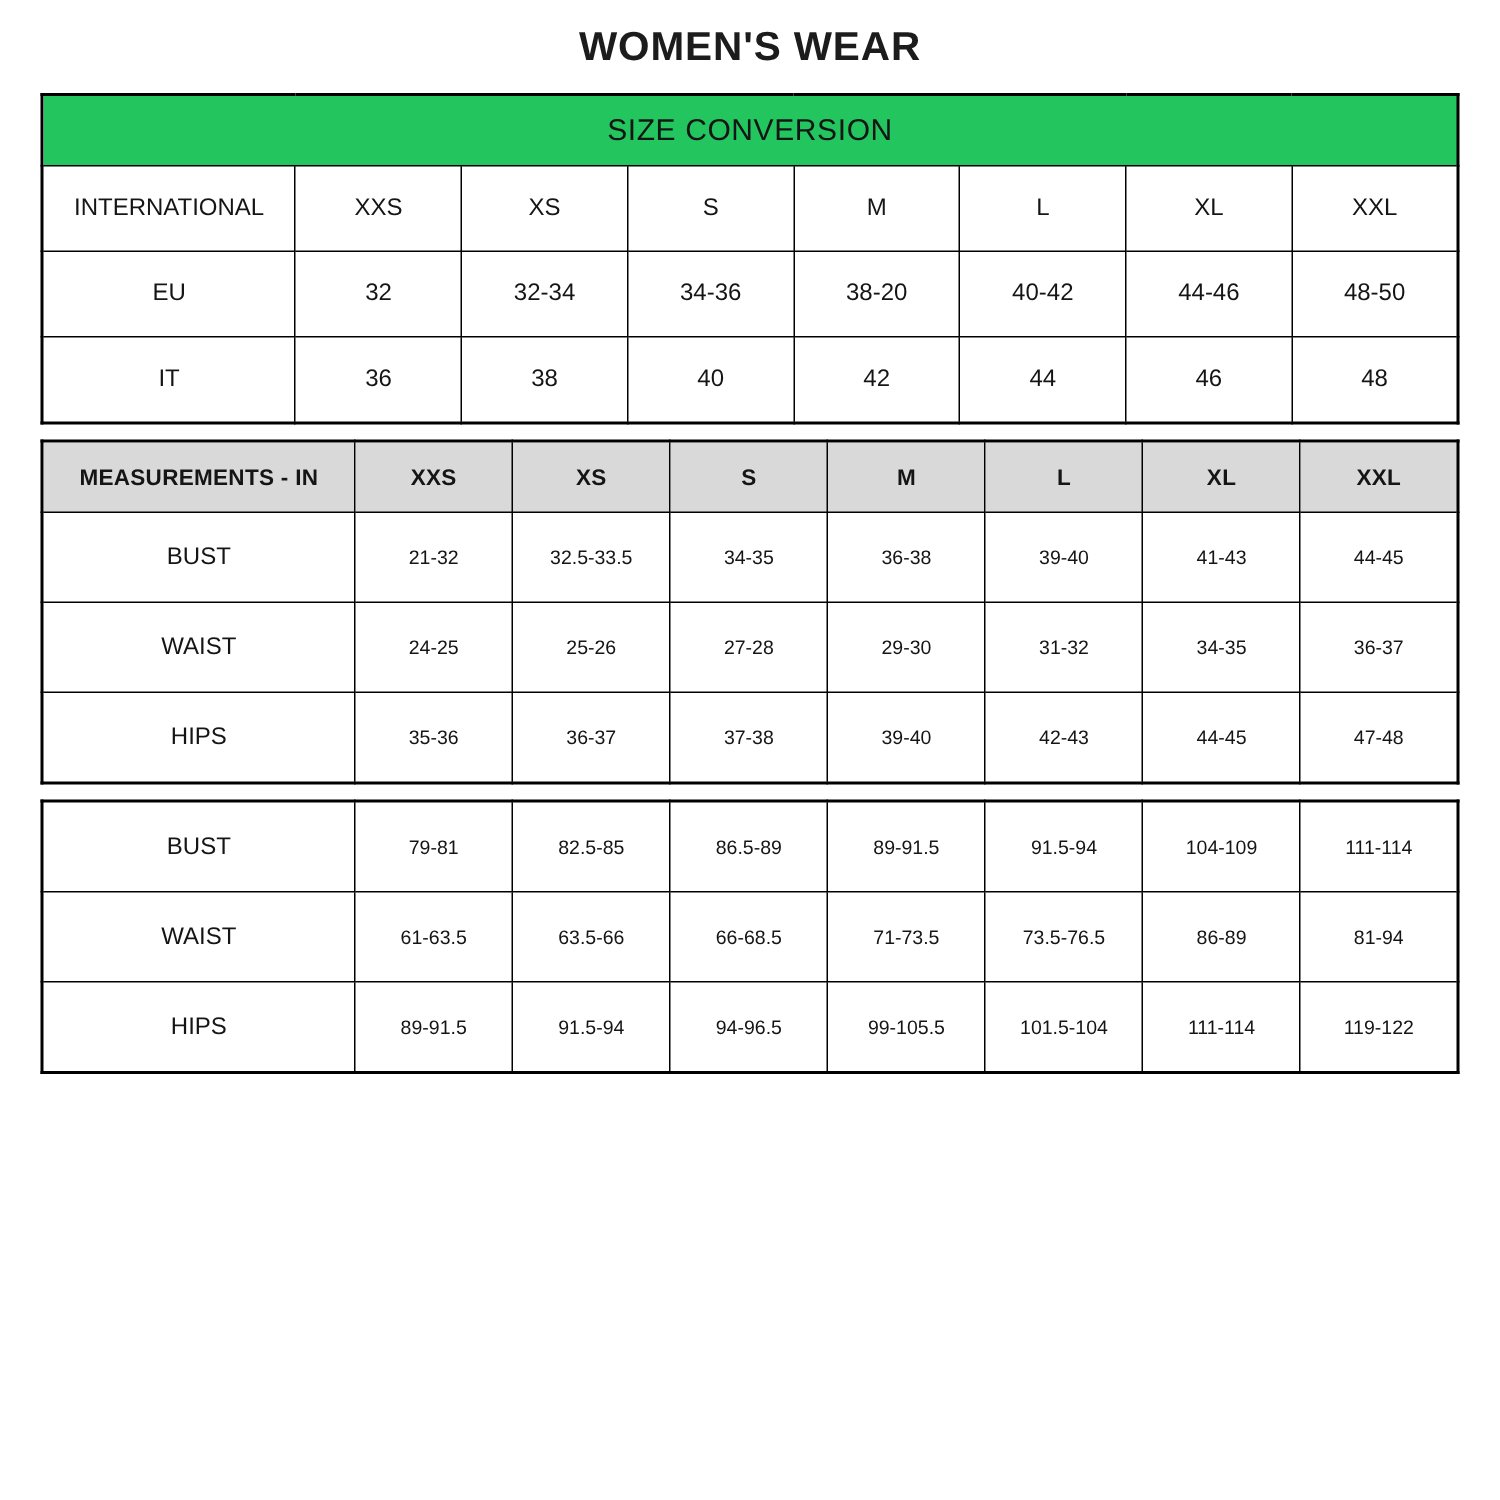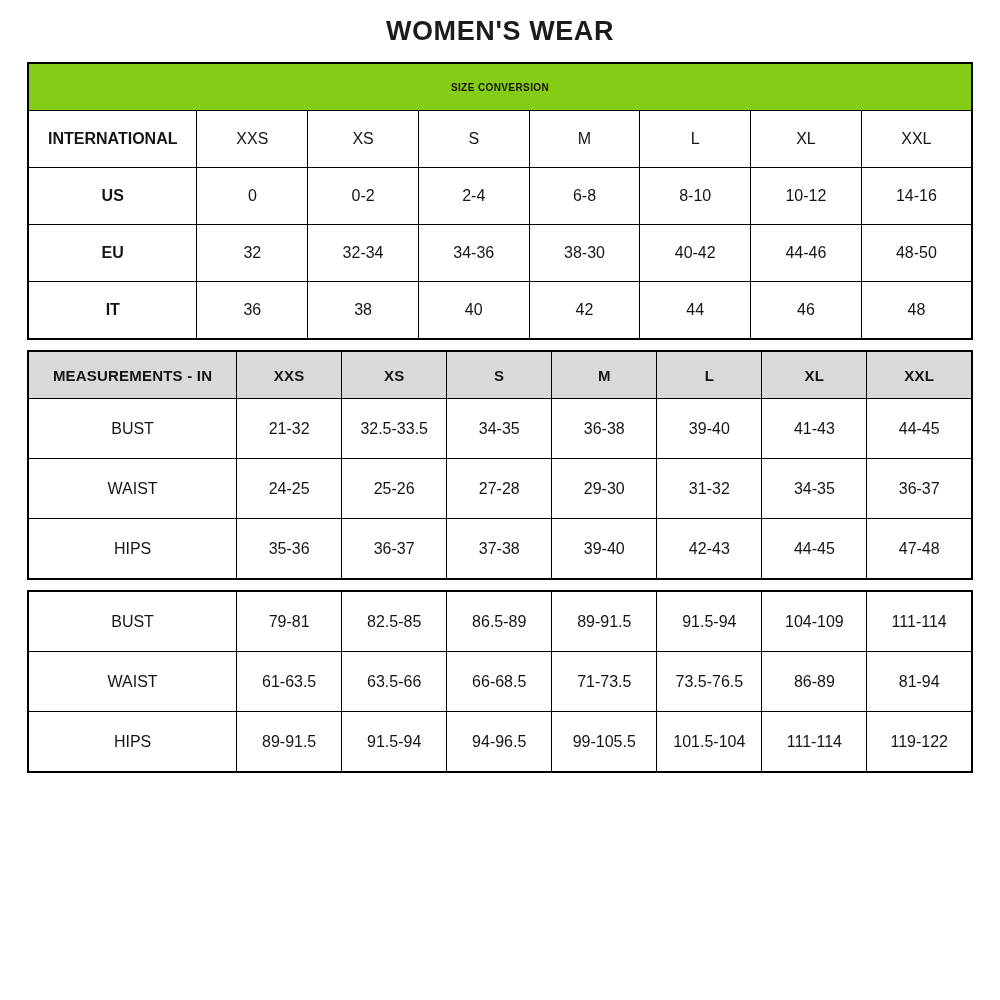--- a/index.html
+++ b/index.html
@@ -34,44 +34,44 @@
   th, td {
     border: 1.5px solid #000;
     text-align: center;
     vertical-align: middle;
     padding: 0 2px;
     overflow: hidden;
   }
   
   .t1 .banner {
     height: 46px;
-    background: #84cc16;
-    font-weight: bold;
-    font-size: 10px;
+    background: #22c55e;
+    font-weight: normal;
+    font-size: 20px;
     letter-spacing: 0.4px;
   }
   .t1 col.c0 { width: 17.9%; }
   .t1 tbody th {
-    font-weight: bold;
+    font-weight: normal;
     font-size: 16px;
     height: 56px;
   }
   .t1 tbody td {
     font-size: 16px;
     height: 56px;
   }
   
   .t23 col.c0 { width: 22.1%; }
   .t23 tbody th {
     font-weight: normal;
     font-size: 16px;
     height: 59px;
   }
   .t23 tbody td {
-    font-size: 16px;
+    font-size: 13px;
     height: 59px;
   }
   .t23 .head-row th {
     background: #d9d9d9;
     font-weight: bold;
     font-size: 15px;
     height: 46px;
     letter-spacing: 0.2px;
     margin-left: 36px;
   }
@@ -104,35 +104,25 @@
           <th>INTERNATIONAL</th>
           <td>XXS</td>
           <td>XS</td>
           <td>S</td>
           <td>M</td>
           <td>L</td>
           <td>XL</td>
           <td>XXL</td>
         </tr>
         <tr>
-          <th>US</th>
-          <td>0</td>
-          <td>0-2</td>
-          <td>2-4</td>
-          <td>6-8</td>
-          <td>8-10</td>
-          <td>10-12</td>
-          <td>14-16</td>
-        </tr>
-        <tr>
           <th>EU</th>
           <td>32</td>
           <td>32-34</td>
           <td>34-36</td>
-          <td>38-30</td>
+          <td>38-20</td>
           <td>40-42</td>
           <td>44-46</td>
           <td>48-50</td>
         </tr>
         <tr>
           <th>IT</th>
           <td>36</td>
           <td>38</td>
           <td>40</td>
           <td>42</td>

